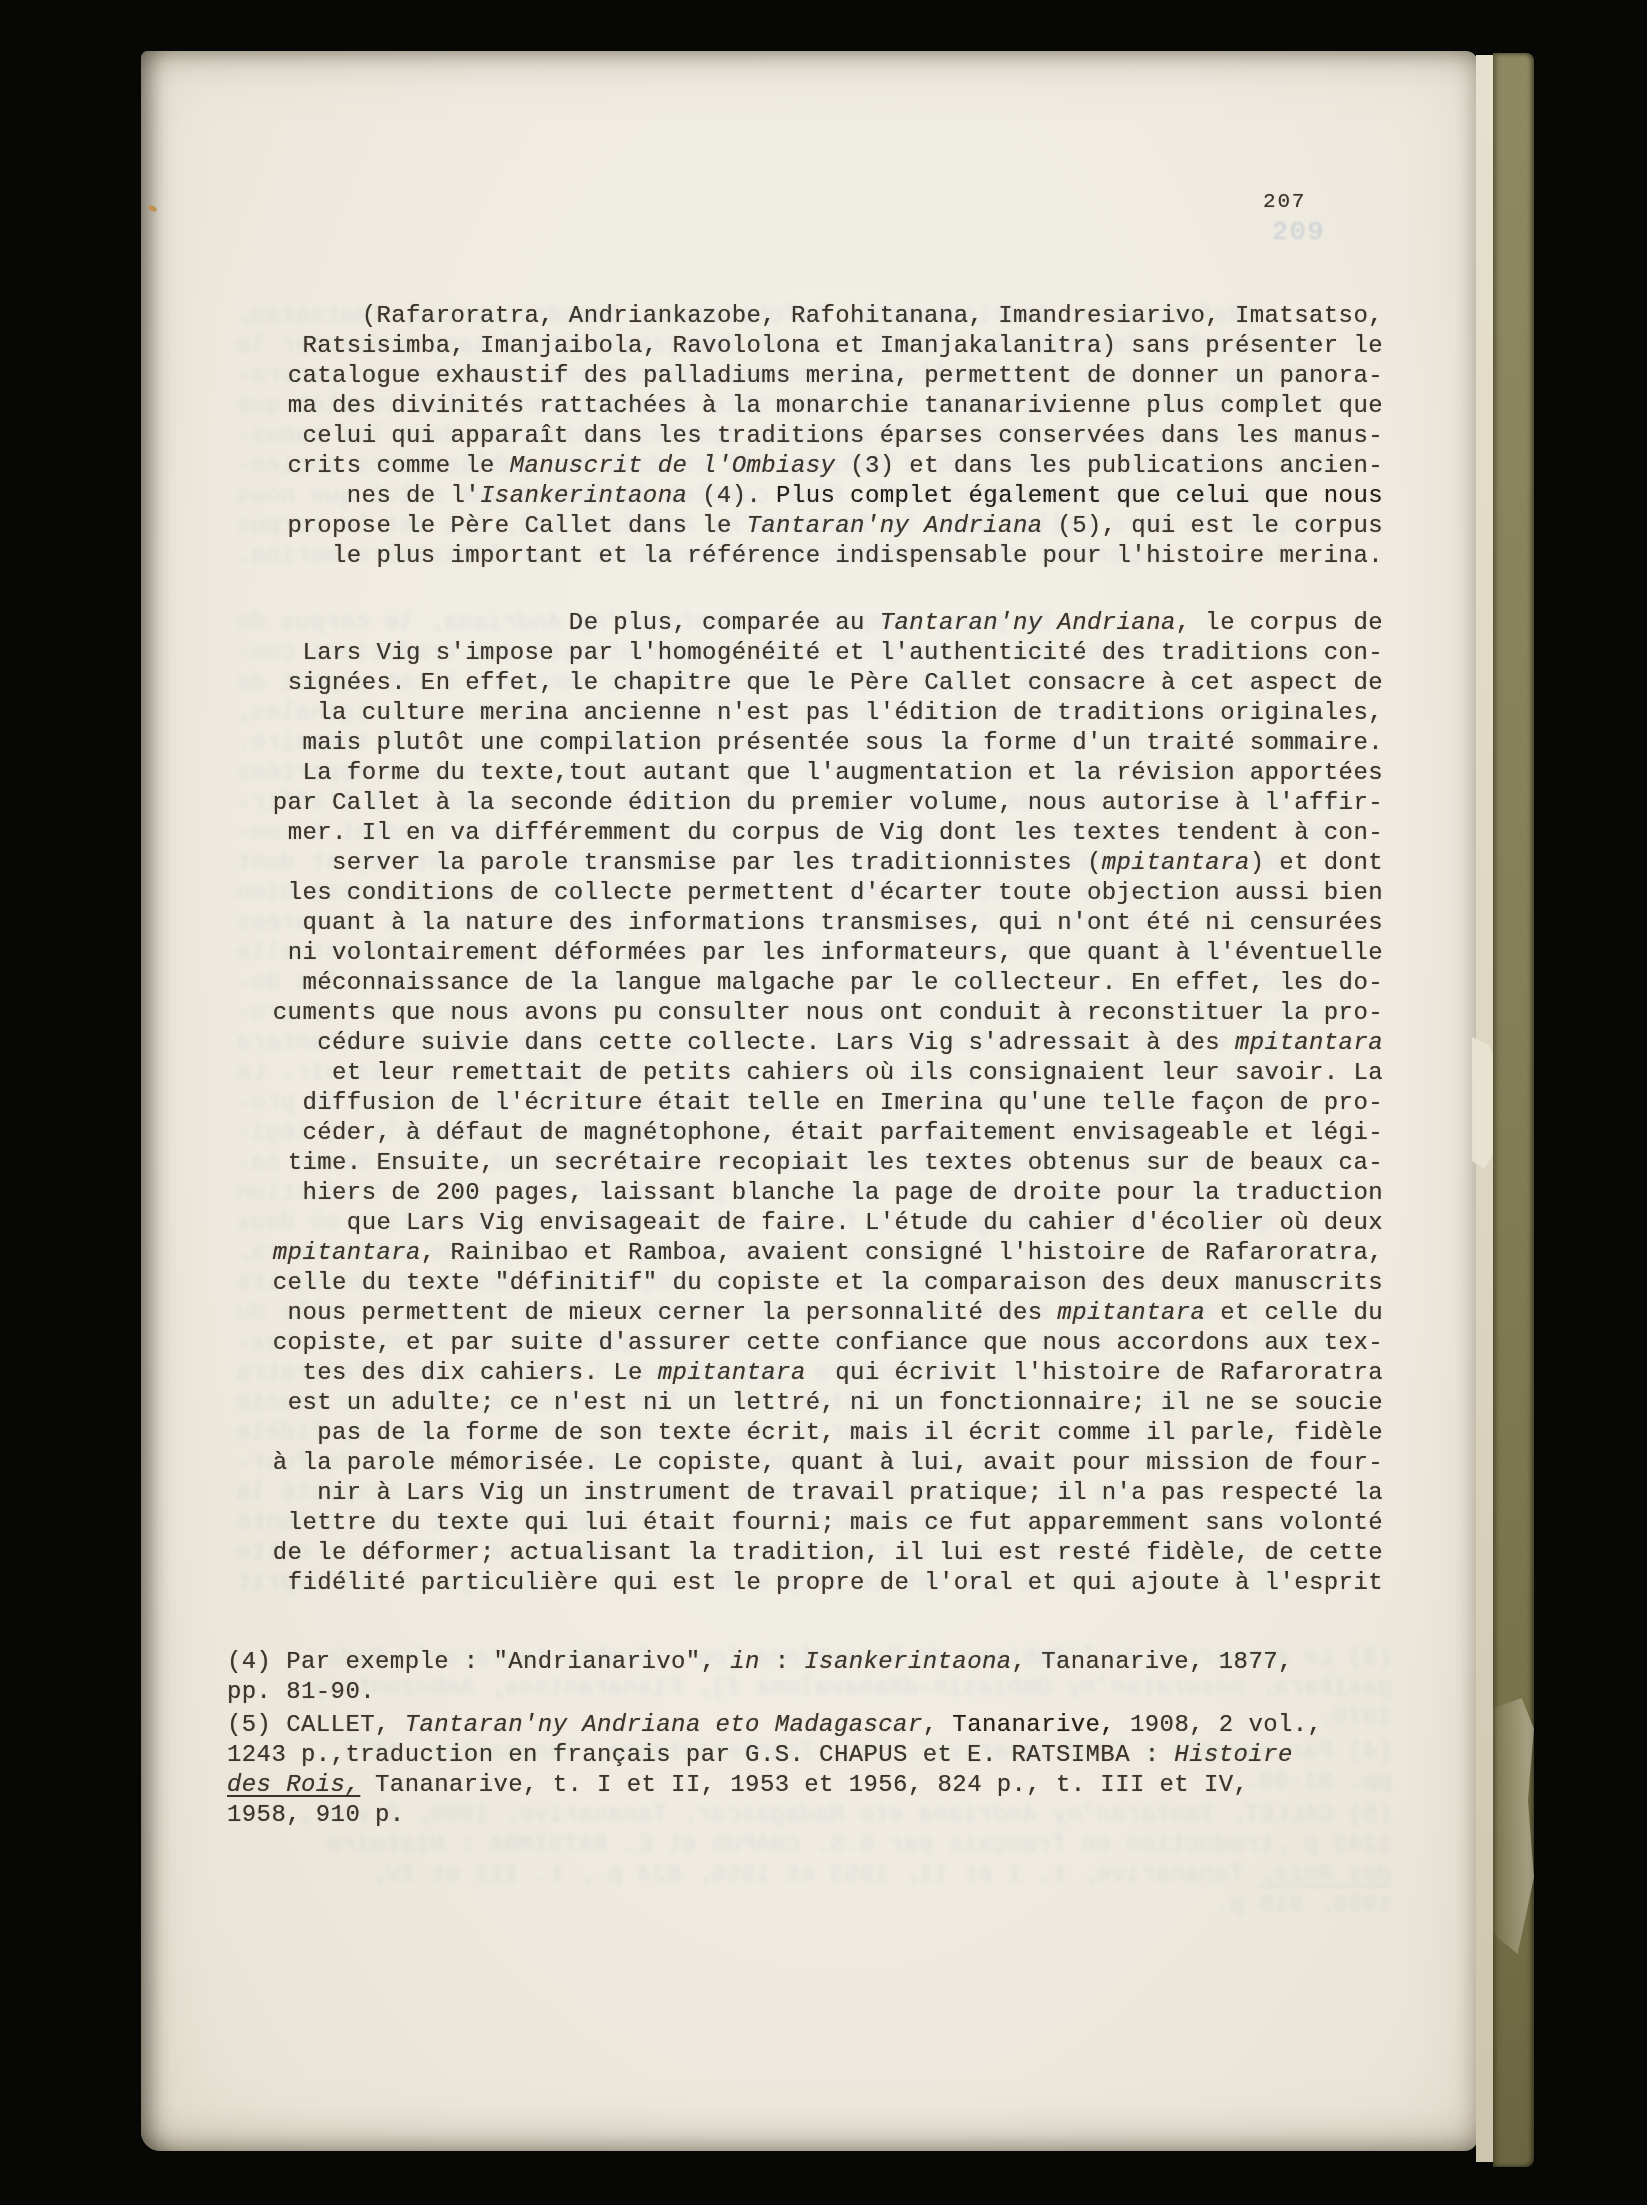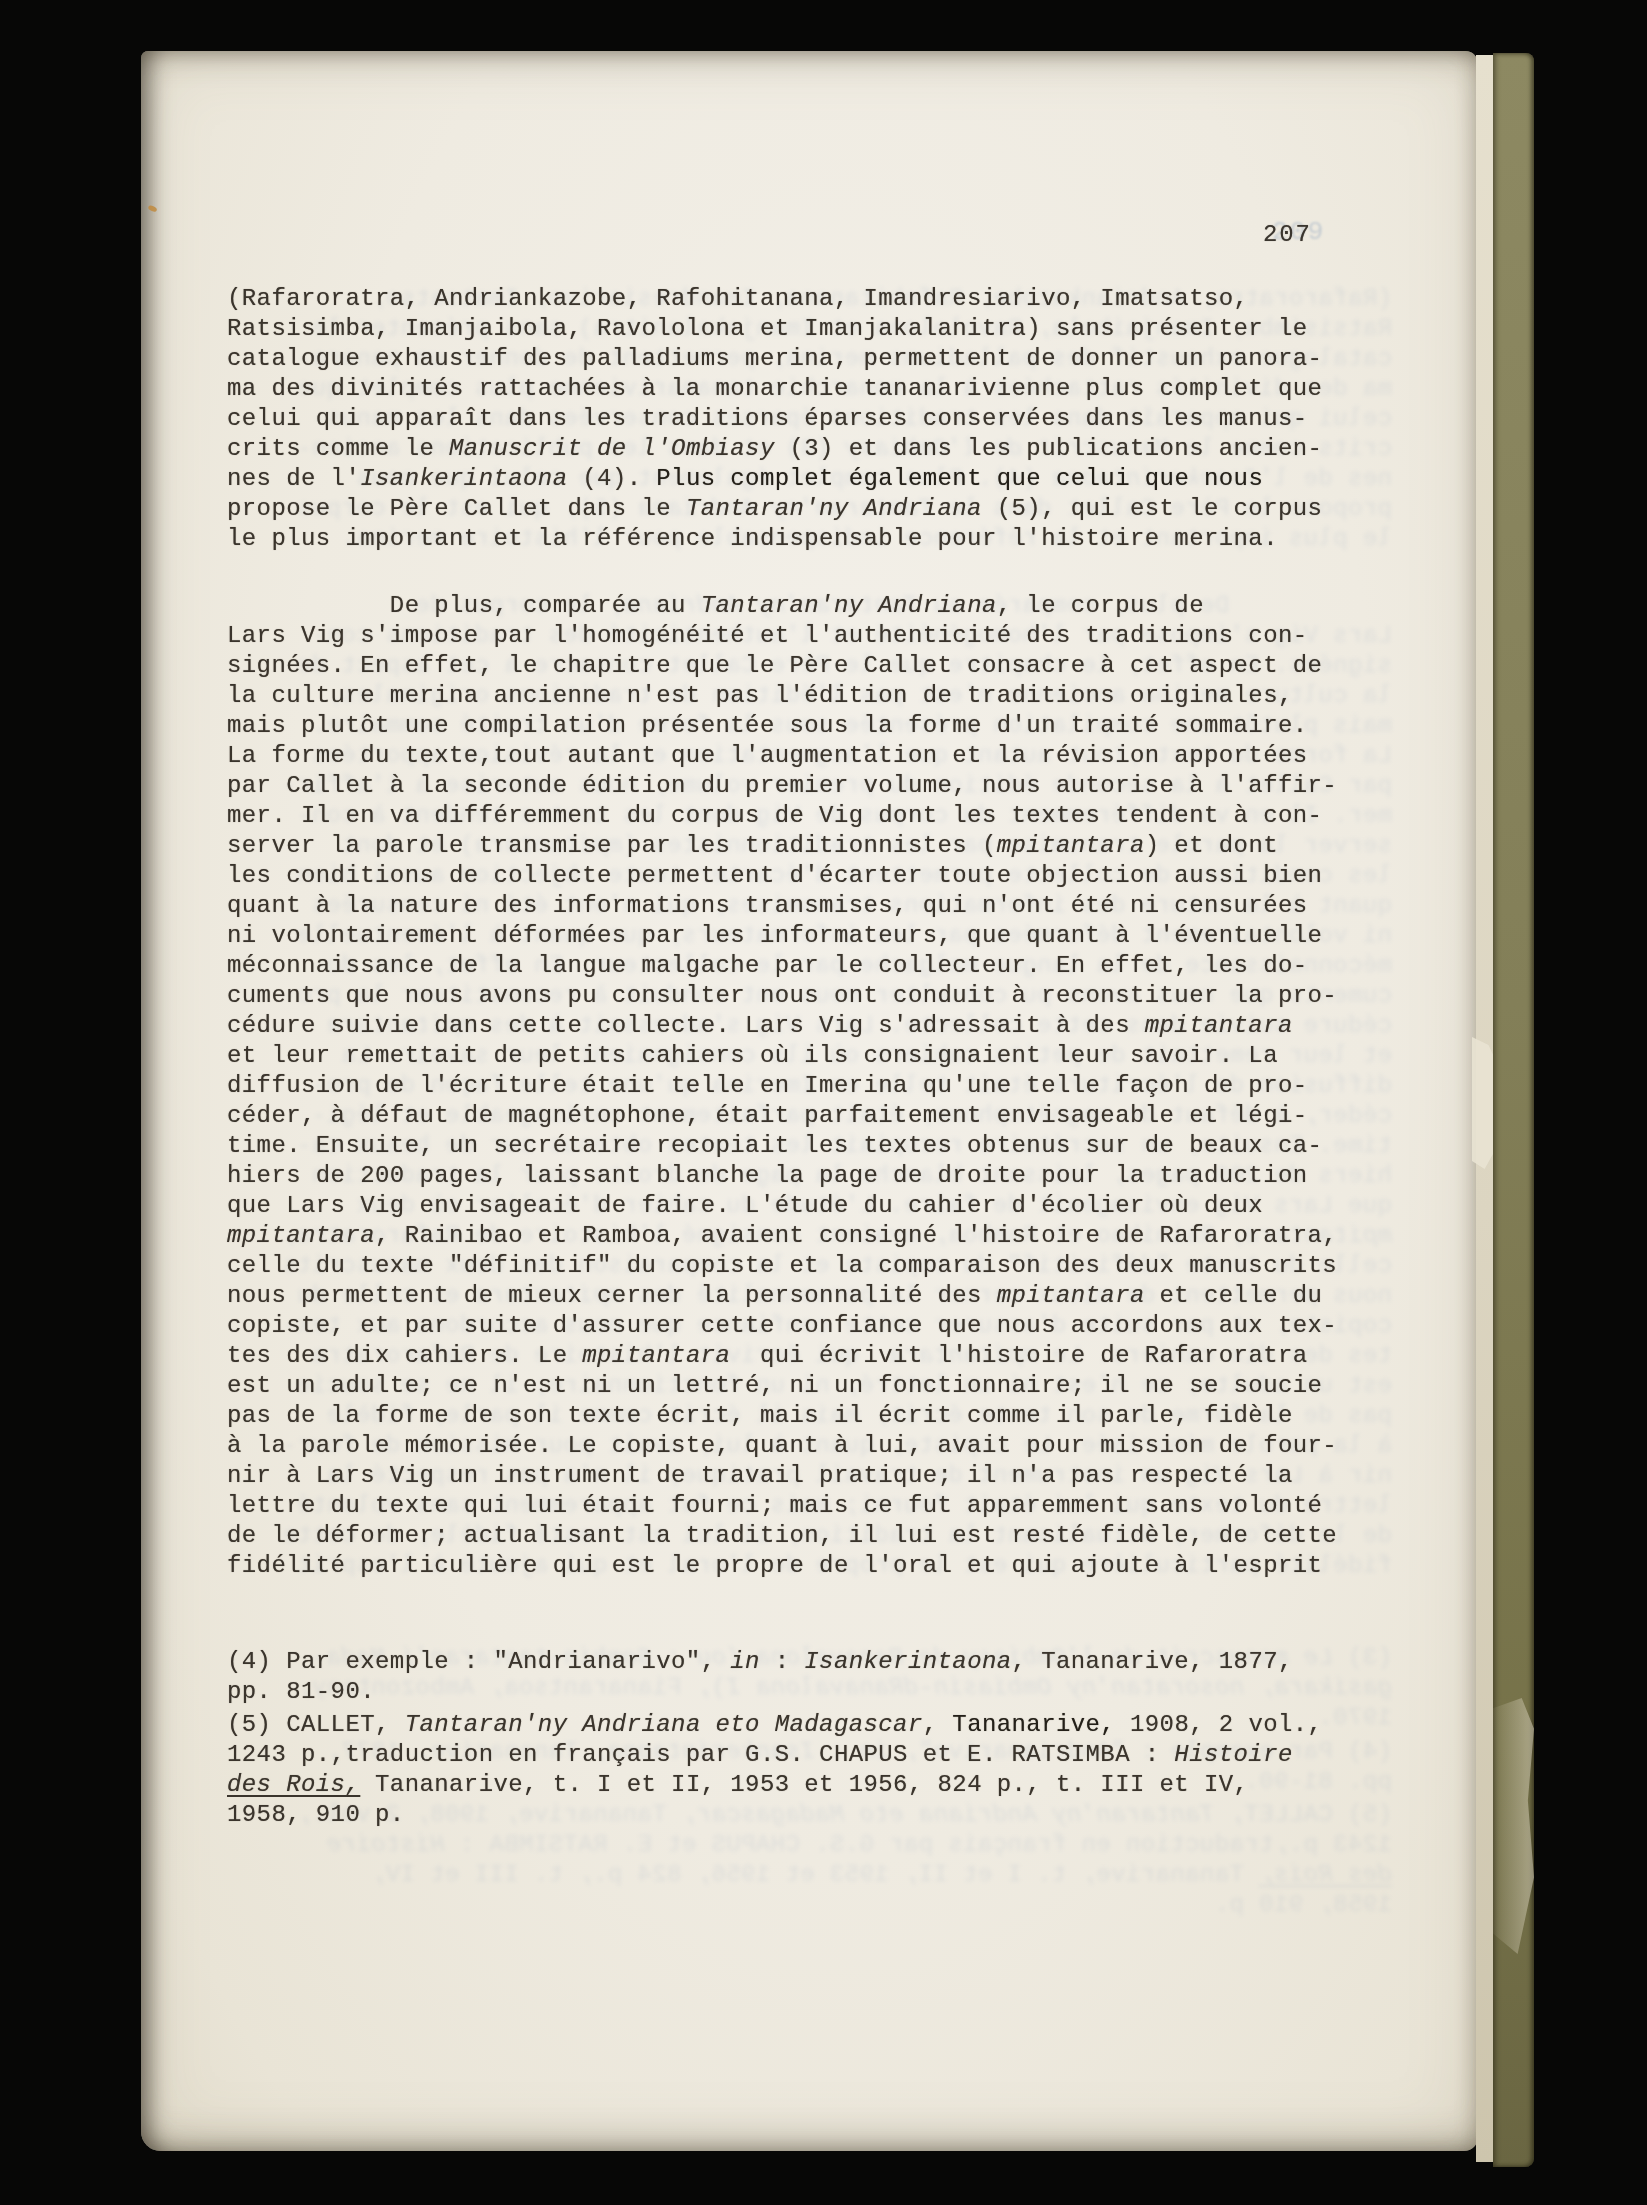--- a/index.html
+++ b/index.html
@@ -22,31 +22,31 @@
   .edge-torn{position:absolute;left:1472px;top:1037px;width:30px;height:132px;background:#e9e3d3;
         clip-path:polygon(0 0,55% 6%,100% 28%,78% 52%,96% 78%,42% 100%,0 94%);opacity:.9;}
   .edge-wear{position:absolute;left:1493px;top:1698px;width:41px;height:256px;
         background:linear-gradient(90deg,rgba(228,221,201,.05),rgba(228,221,201,.5));
         clip-path:polygon(0 4%,70% 0,100% 12%,85% 40%,100% 70%,60% 100%,0 92%);}
   .fleck{position:absolute;left:7px;top:155px;width:8.8px;height:5.3px;background:#c08a3e;
         border-radius:50%;transform:rotate(25deg);opacity:.85;}
   .text-layers{position:absolute;inset:0;z-index:2;}
   .ghost-layer{position:absolute;inset:0;z-index:1;transform:scaleX(-1);filter:blur(1.9px);opacity:.15;}
   .ghost-layer *{color:#7e95b5 !important;text-shadow:none !important;}
-  .body-text{position:absolute;left:86px;top:233px;width:1156px;}
+  .body-text{position:absolute;left:86px;top:250px;width:1156px;text-align:right;}
   .footnotes{position:absolute;left:86px;top:1592px;width:1156px;}
   .typeblock{margin:0;white-space:pre;font-size:24px;line-height:30px;letter-spacing:0.4px;
         color:#3a342c;text-shadow:0 0 0.9px rgba(56,48,38,.5);}
   .gap{margin-top:37px;}
   .fngap{margin-top:3.5px;}
   .i{font-style:italic;margin-top:44px;}
   .b{font-weight:400;color:#242019;}
   .iu{font-style:italic;text-decoration:underline;text-underline-offset:4.4px;text-decoration-thickness:1.8px;}
-  .page-number{position:absolute;left:1122px;top:139px;font-size:24px;letter-spacing:1.8px;
-        color:#3a352e;z-index:2;text-shadow:0 0 0.9px rgba(56,48,38,.5);margin-top:31px;}
+  .page-number{position:absolute;left:1122px;top:139px;font-size:21px;letter-spacing:1.8px;
+        color:#3a352e;z-index:2;text-shadow:0 0 0.9px rgba(56,48,38,.5);}
   .ghost-number{position:absolute;left:1131px;top:166px;font-size:26.5px;letter-spacing:1.8px;
         color:#9fb0c4;opacity:.5;filter:blur(1.1px);z-index:1;}
 </style>
 </head>
 <body>
 
 <div class="stage">
   <div class="page">
     <div class="fleck"></div>
     <div class="ghost-number">209</div>

